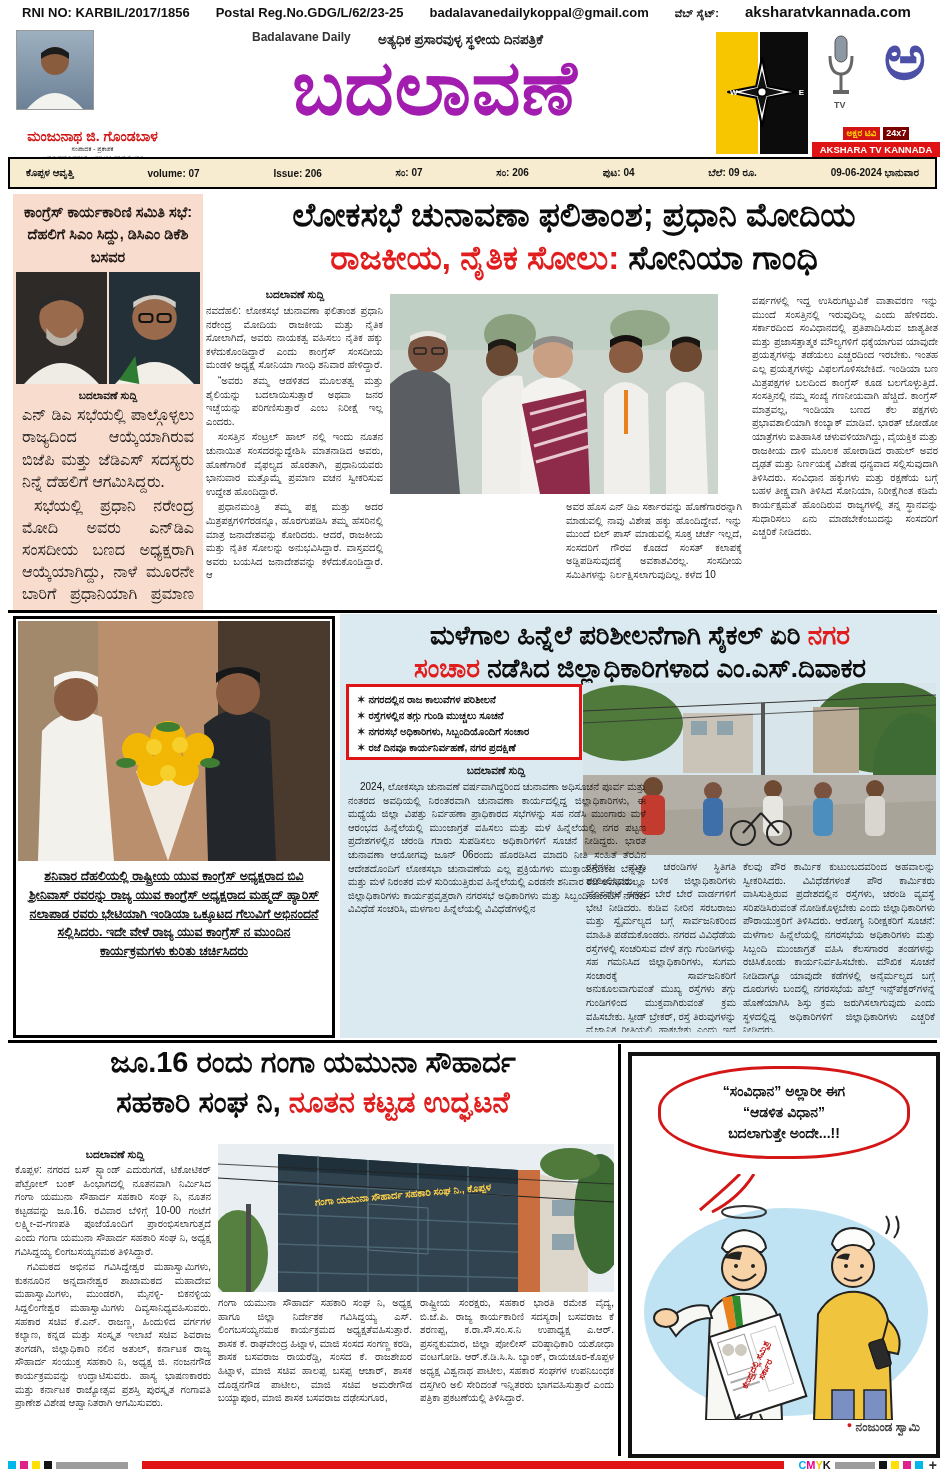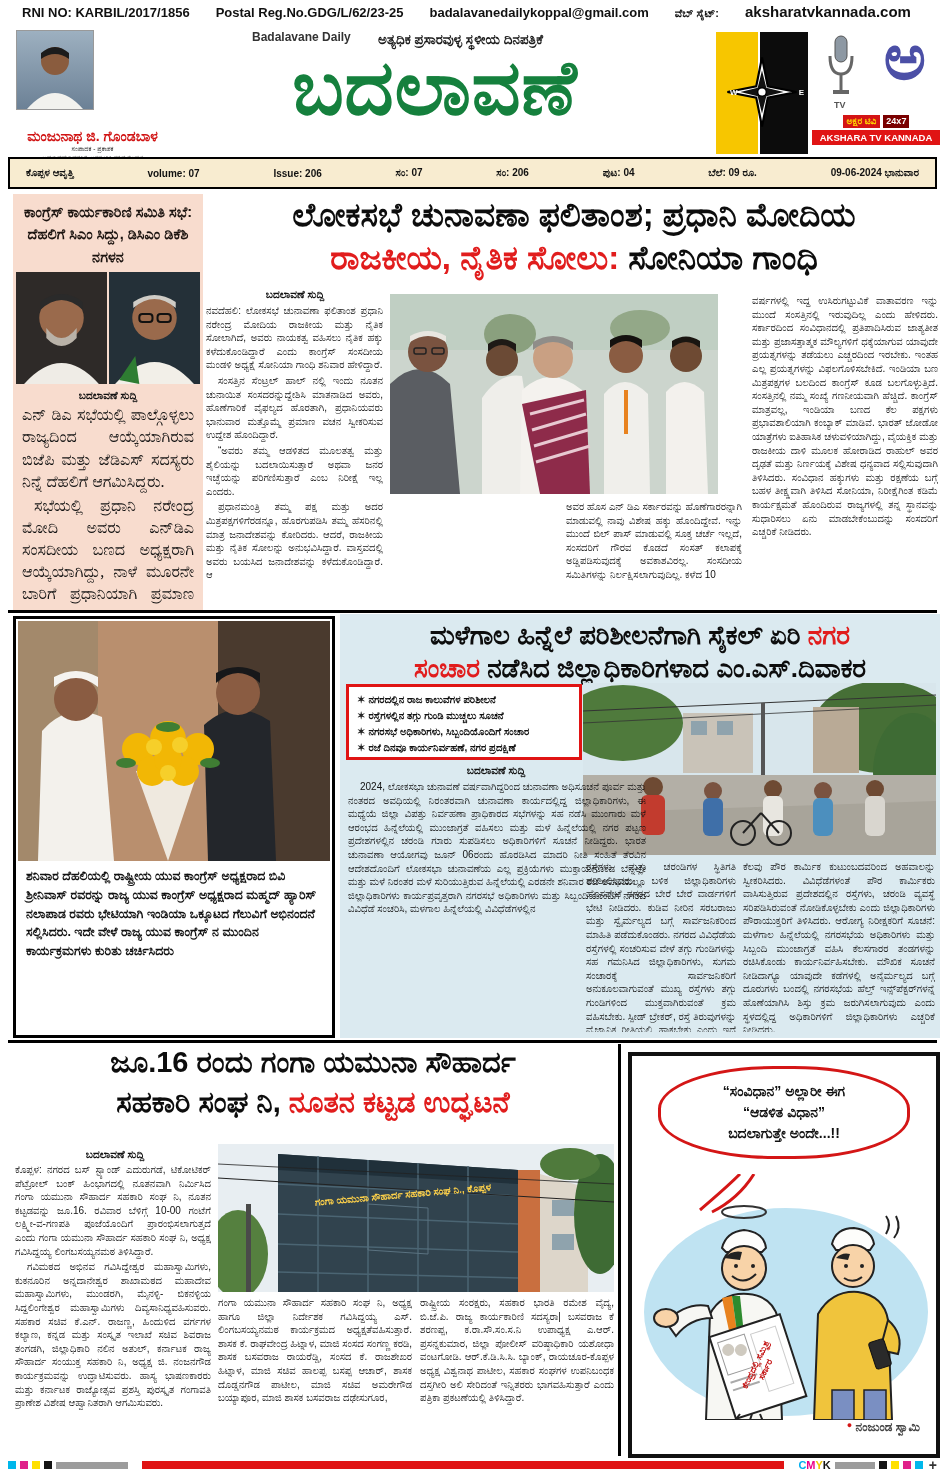--- a/index.html
+++ b/index.html
@@ -12,32 +12,32 @@
   .topbar .weblabel{font-size:11px;}
   
   .editor-box{left:10px;top:28px;width:165px;text-align:center;}
   .editor-photo{width:76px;height:78px;margin:2px auto 0 6px;display:block;border:1px solid #999;}
   .editor-name{color:#d11414;font-weight:bold;font-size:14px;margin-top:18px;}
   .editor-line{font-size:6.5px;line-height:1.35;color:#222;}
   .editor-phone{font-size:7.5px;font-weight:bold;color:#222;}
   .daily-tag{left:252px;top:30px;font-size:12px;font-weight:bold;color:#333;}
   .mast-subtitle{left:378px;top:32px;font-size:13.5px;font-weight:bold;color:#1a1a1a;}
   .main-title{left:160px;top:40px;width:550px;text-align:center;font-size:76px;font-weight:800;
-              color:#15803d;letter-spacing:1px;line-height:1.25;}
+              color:#a21caf;letter-spacing:1px;line-height:1.25;}
   .compass{left:716px;top:32px;width:92px;height:122px;}
   .compass .half-y{position:absolute;left:0;top:0;width:42px;height:122px;background:#f7c600;}
   .compass .half-b{position:absolute;left:44px;top:0;width:48px;height:122px;background:#0c0c0c;}
   .compass svg{position:absolute;left:10px;top:24px;}
   .compass .cw{position:absolute;left:14px;top:56px;color:#fff;font-size:8px;font-weight:bold;}
   .compass .ce{position:absolute;right:4px;top:56px;color:#fff;font-size:8px;font-weight:bold;}
   .akshara{left:812px;top:28px;width:128px;height:128px;text-align:center;}
   .akshara-top{position:relative;height:86px;}
   .akshara-glyph{position:absolute;right:14px;top:-6px;font-size:64px;font-weight:800;color:#4b4fa6;line-height:1.1;}
   .akshara-tv{position:absolute;left:22px;bottom:4px;font-size:9px;font-weight:bold;color:#555;}
-  .akshara-row{display:flex;justify-content:center;gap:3px;margin-top:1px;}
+  .akshara-row{display:flex;justify-content:center;gap:3px;margin-top:13px;}
   .akshara-row .k{background:#d41414;color:#ffd700;font-size:9px;font-weight:bold;padding:1px 4px;}
   .akshara-row .b{background:#7a0000;color:#fff;font-size:9px;font-weight:bold;padding:1px 3px;}
   .akshara-band{margin-top:2px;background:#e01414;color:#fff;font-size:9.5px;font-weight:800;padding:2px 0;}
   
   .issuebar{top:157px;left:8px;right:8px;height:28px;background:#f8ecd0;border:2px solid #000;
             display:flex;align-items:center;justify-content:space-between;padding:0 16px;
             font-size:10px;font-weight:bold;}
   
   .congress{left:13px;top:194px;width:190px;height:416px;background:#f8dcce;overflow:hidden;}
   .congress-headline{padding:7px 8px 4px 8px;font-size:14.5px;font-weight:800;text-align:center;line-height:1.55;color:#1c1410;}
@@ -60,21 +60,21 @@
   .lead-photo svg{width:100%;height:100%;display:block;}
   .lead-col2{left:390px;top:500px;width:168px;height:108px;}
   .lead-col3{left:566px;top:500px;width:176px;height:108px;}
   .lead-col4{left:752px;top:294px;width:186px;height:314px;}
   .hdiv1{left:8px;top:610px;width:929px;height:3px;background:#000;}
   
   .pclick{left:13px;top:616px;width:322px;height:422px;border:3px solid #000;background:#fff;box-sizing:border-box;}
   .pclick svg.pc-photo{width:312px;height:240px;display:block;margin:2px auto 0 auto;}
   .pclick-banner{margin:3px 2px 0 2px;background:#e51a1c;color:#fff;font-weight:800;font-style:italic;
                  font-size:20px;text-align:center;padding:5px 0;}
-  .pclick-caption{padding:6px 10px;font-size:12.5px;font-weight:bold;line-height:1.5;text-align:left;color:#111;}
+  .pclick-caption{padding:6px 10px;font-size:12.5px;font-weight:bold;line-height:1.5;text-align:center;color:#111;text-decoration:underline;}
   
   .cycle{left:340px;top:614px;width:600px;height:424px;background:#dbeaf0;overflow:hidden;}
   .cycle-h{text-align:center;font-size:26px;font-weight:800;line-height:1.25;padding-top:5px;color:#0d0d0d;}
   .cycle-bullets{position:absolute;left:6px;top:70px;width:236px;height:76px;background:#fff;
                  border:3px solid #e01414;padding:5px 8px;box-sizing:border-box;}
   .cycle-bullets .row{font-size:10px;font-weight:bold;line-height:1.6;white-space:nowrap;overflow:hidden;}
   .cycle-bullets .star{color:#222;margin-right:3px;}
   .cycle-photo{position:absolute;left:243px;top:69px;width:353px;height:172px;}
   .cycle-photo svg{width:100%;height:100%;display:block;}
   .cycle-byline{position:absolute;left:6px;top:150px;width:300px;text-align:center;font-weight:bold;font-size:10.5px;}
@@ -186,21 +186,21 @@
     <span>volume: 07</span>
     <span>Issue: 206</span>
     <span>ಸಂ: 07</span>
     <span>ಸಂ: 206</span>
     <span>ಪುಟ: 04</span>
     <span>ಬೆಲೆ: 09 ರೂ.</span>
     <span>09-06-2024 ಭಾನುವಾರ</span>
   </div>
 
   <div class="abs congress">
-    <div class="congress-headline">ಕಾಂಗ್ರೆಸ್ ಕಾರ್ಯಕಾರಿಣಿ ಸಮಿತಿ ಸಭೆ: ದೆಹಲಿಗೆ ಸಿಎಂ ಸಿದ್ದು, ಡಿಸಿಎಂ ಡಿಕೆಶಿ ನಗಳನ</div>
+    <div class="congress-headline">ಕಾಂಗ್ರೆಸ್ ಕಾರ್ಯಕಾರಿಣಿ ಸಮಿತಿ ಸಭೆ: ದೆಹಲಿಗೆ ಸಿಎಂ ಸಿದ್ದು, ಡಿಸಿಎಂ ಡಿಕೆಶಿ ಬಸವರ</div>
     <div class="congress-photos">
       <svg viewBox="0 0 90 112" preserveAspectRatio="none">
         <rect width="90" height="112" fill="#2e2a28"></rect>
         <path d="M8 112 Q45 70 82 112 Z" fill="#efece6"></path>
         <circle cx="45" cy="46" r="22" fill="#9a6a4c"></circle>
         <path d="M24 38 Q45 18 66 38 L66 30 Q45 14 24 30 Z" fill="#2a2a2a"></path>
         <path d="M30 56 Q45 76 60 56 L60 66 Q45 82 30 66 Z" fill="#b9b2a8"></path>
       </svg>
       <svg viewBox="0 0 90 112" preserveAspectRatio="none">
         <rect width="90" height="112" fill="#243038"></rect>
@@ -219,22 +219,22 @@
       <p class="ind">ಶನಿವಾರ ಕಾಂಗ್ರೆಸ್ ಪಕ್ಷದ ಸಭೆ ನಡೆಯಲಿದ್ದು, ಸಿಎಂ ಸಿದ್ದರಾಮಯ್ಯ ಹಾಗೂ ಉಪಮುಖ್ಯಮಂತ್ರಿ ಡಿ.ಕೆ. ಶಿವಕುಮಾರ್ ಕಾಂಗ್ರೆಸ್ ಕಾರ್ಯಕಾರಿಣಿ ಸಮಿತಿ ಸಭೆಯಲ್ಲಿ ಪಾಲ್ಗೊಳ್ಳಲು ದೆಹಲಿಗೆ ಆಗಮಿಸಿದ್ದಾರೆ.</p>
     </div>
   </div>
 
   <div class="abs lead-h1">ಲೋಕಸಭೆ ಚುನಾವಣಾ ಫಲಿತಾಂಶ; ಪ್ರಧಾನಿ ಮೋದಿಯ</div>
   <div class="abs lead-h2"><span class="red">ರಾಜಕೀಯ, ನೈತಿಕ ಸೋಲು: </span><span>ಸೋನಿಯಾ ಗಾಂಧಿ</span></div>
   <div class="abs lead-byline">ಬದಲಾವಣೆ ಸುದ್ದಿ</div>
 
   <div class="abs colbox lead-col1">
     <p>ನವದೆಹಲಿ: ಲೋಕಸಭೆ ಚುನಾವಣಾ ಫಲಿತಾಂಶ ಪ್ರಧಾನಿ ನರೇಂದ್ರ ಮೋದಿಯ ರಾಜಕೀಯ ಮತ್ತು ನೈತಿಕ ಸೋಲಾಗಿದೆ, ಅವರು ನಾಯಕತ್ವ ವಹಿಸಲು ನೈತಿಕ ಹಕ್ಕು ಕಳೆದುಕೊಂಡಿದ್ದಾರೆ ಎಂದು ಕಾಂಗ್ರೆಸ್ ಸಂಸದೀಯ ಮಂಡಳಿ ಅಧ್ಯಕ್ಷೆ ಸೋನಿಯಾ ಗಾಂಧಿ ಶನಿವಾರ ಹೇಳಿದ್ದಾರೆ.</p>
+    <p class="ind">“ಅವರು ತಮ್ಮ ಆಡಳಿತದ ಮೂಲತತ್ವ ಮತ್ತು ಶೈಲಿಯನ್ನು ಬದಲಾಯಿಸುತ್ತಾರೆ ಅಥವಾ ಜನರ ಇಚ್ಛೆಯನ್ನು ಪರಿಗಣಿಸುತ್ತಾರೆ ಎಂಬ ನಿರೀಕ್ಷೆ ಇಲ್ಲ ಎಂದರು.</p>
     <p class="ind">ಸಂಸತ್ತಿನ ಸೆಂಟ್ರಲ್ ಹಾಲ್ ನಲ್ಲಿ ಇಂದು ನೂತನ ಚುನಾಯಿತ ಸಂಸದರನ್ನುದ್ದೇಶಿಸಿ ಮಾತನಾಡಿದ ಅವರು, ಹೊಣೆಗಾರಿಕೆ ವೈಫಲ್ಯದ ಹೊರತಾಗಿ, ಪ್ರಧಾನಿಯವರು ಭಾನುವಾರ ಮತ್ತೊಮ್ಮೆ ಪ್ರಮಾಣ ವಚನ ಸ್ವೀಕರಿಸುವ ಉದ್ದೇಶ ಹೊಂದಿದ್ದಾರೆ.</p>
-    <p class="ind">“ಅವರು ತಮ್ಮ ಆಡಳಿತದ ಮೂಲತತ್ವ ಮತ್ತು ಶೈಲಿಯನ್ನು ಬದಲಾಯಿಸುತ್ತಾರೆ ಅಥವಾ ಜನರ ಇಚ್ಛೆಯನ್ನು ಪರಿಗಣಿಸುತ್ತಾರೆ ಎಂಬ ನಿರೀಕ್ಷೆ ಇಲ್ಲ ಎಂದರು.</p>
     <p class="ind">ಪ್ರಧಾನಮಂತ್ರಿ ತಮ್ಮ ಪಕ್ಷ ಮತ್ತು ಅದರ ಮಿತ್ರಪಕ್ಷಗಳಿಗೆರಡನ್ನೂ, ಹೊರಗುಪಡಿಸಿ ತಮ್ಮ ಹೆಸರಿನಲ್ಲಿ ಮಾತ್ರ ಜನಾದೇಶವನ್ನು ಕೋರಿದರು. ಆದರೆ, ರಾಜಕೀಯ ಮತ್ತು ನೈತಿಕ ಸೋಲನ್ನು ಅನುಭವಿಸಿದ್ದಾರೆ. ವಾಸ್ತವದಲ್ಲಿ ಅವರು ಬಯಸಿದ ಜನಾದೇಶವನ್ನು ಕಳೆದುಕೊಂಡಿದ್ದಾರೆ. ಆ</p>
   </div>
 
   <div class="abs lead-photo">
     <svg viewBox="0 0 328 200" preserveAspectRatio="none">
       <rect width="328" height="200" fill="#ccd5cd"></rect>
       <rect width="328" height="56" fill="#c0cfc3"></rect>
       <ellipse cx="120" cy="40" rx="26" ry="20" fill="#8aa07e"></ellipse>
       <ellipse cx="250" cy="34" rx="30" ry="18" fill="#93a888"></ellipse>
       <path d="M0 200 L0 90 Q30 60 60 90 L70 200 Z" fill="#5a5d62"></path>

